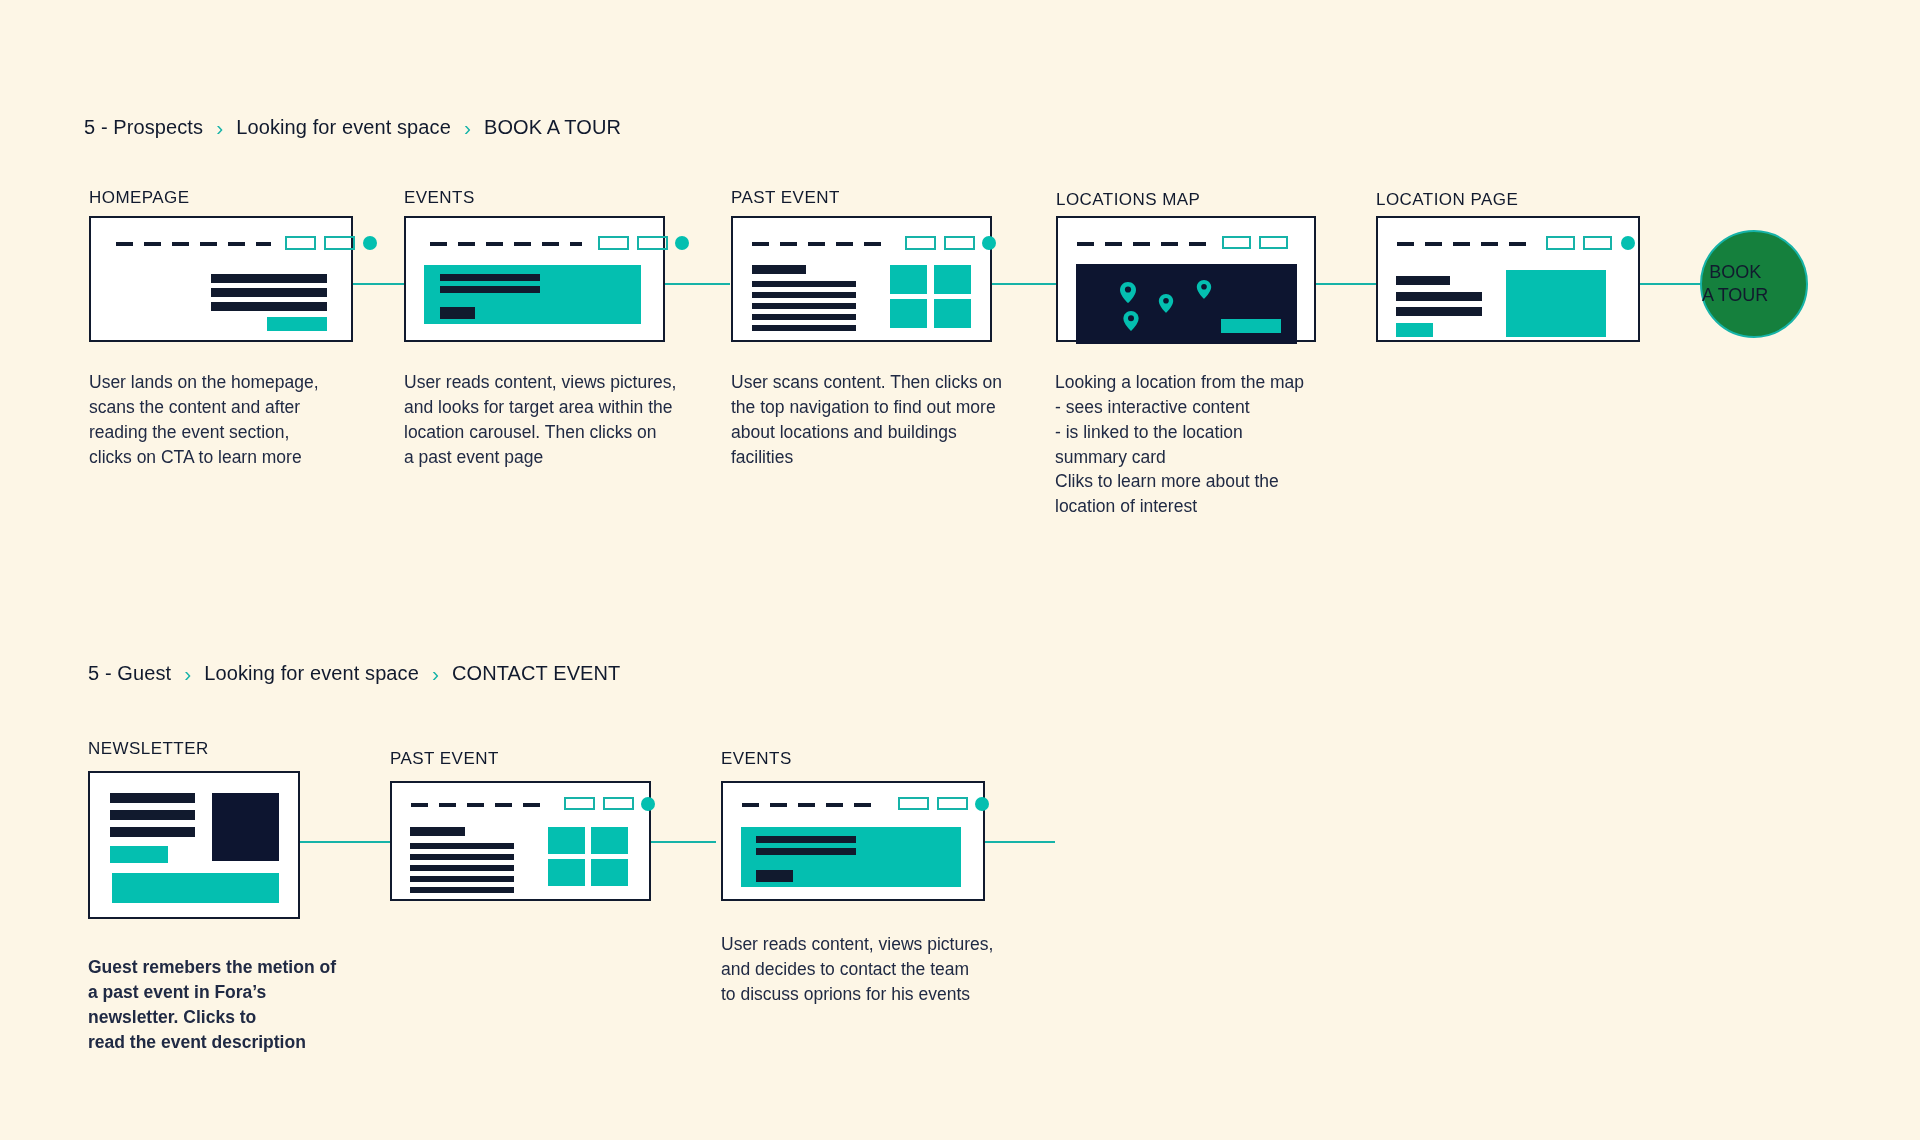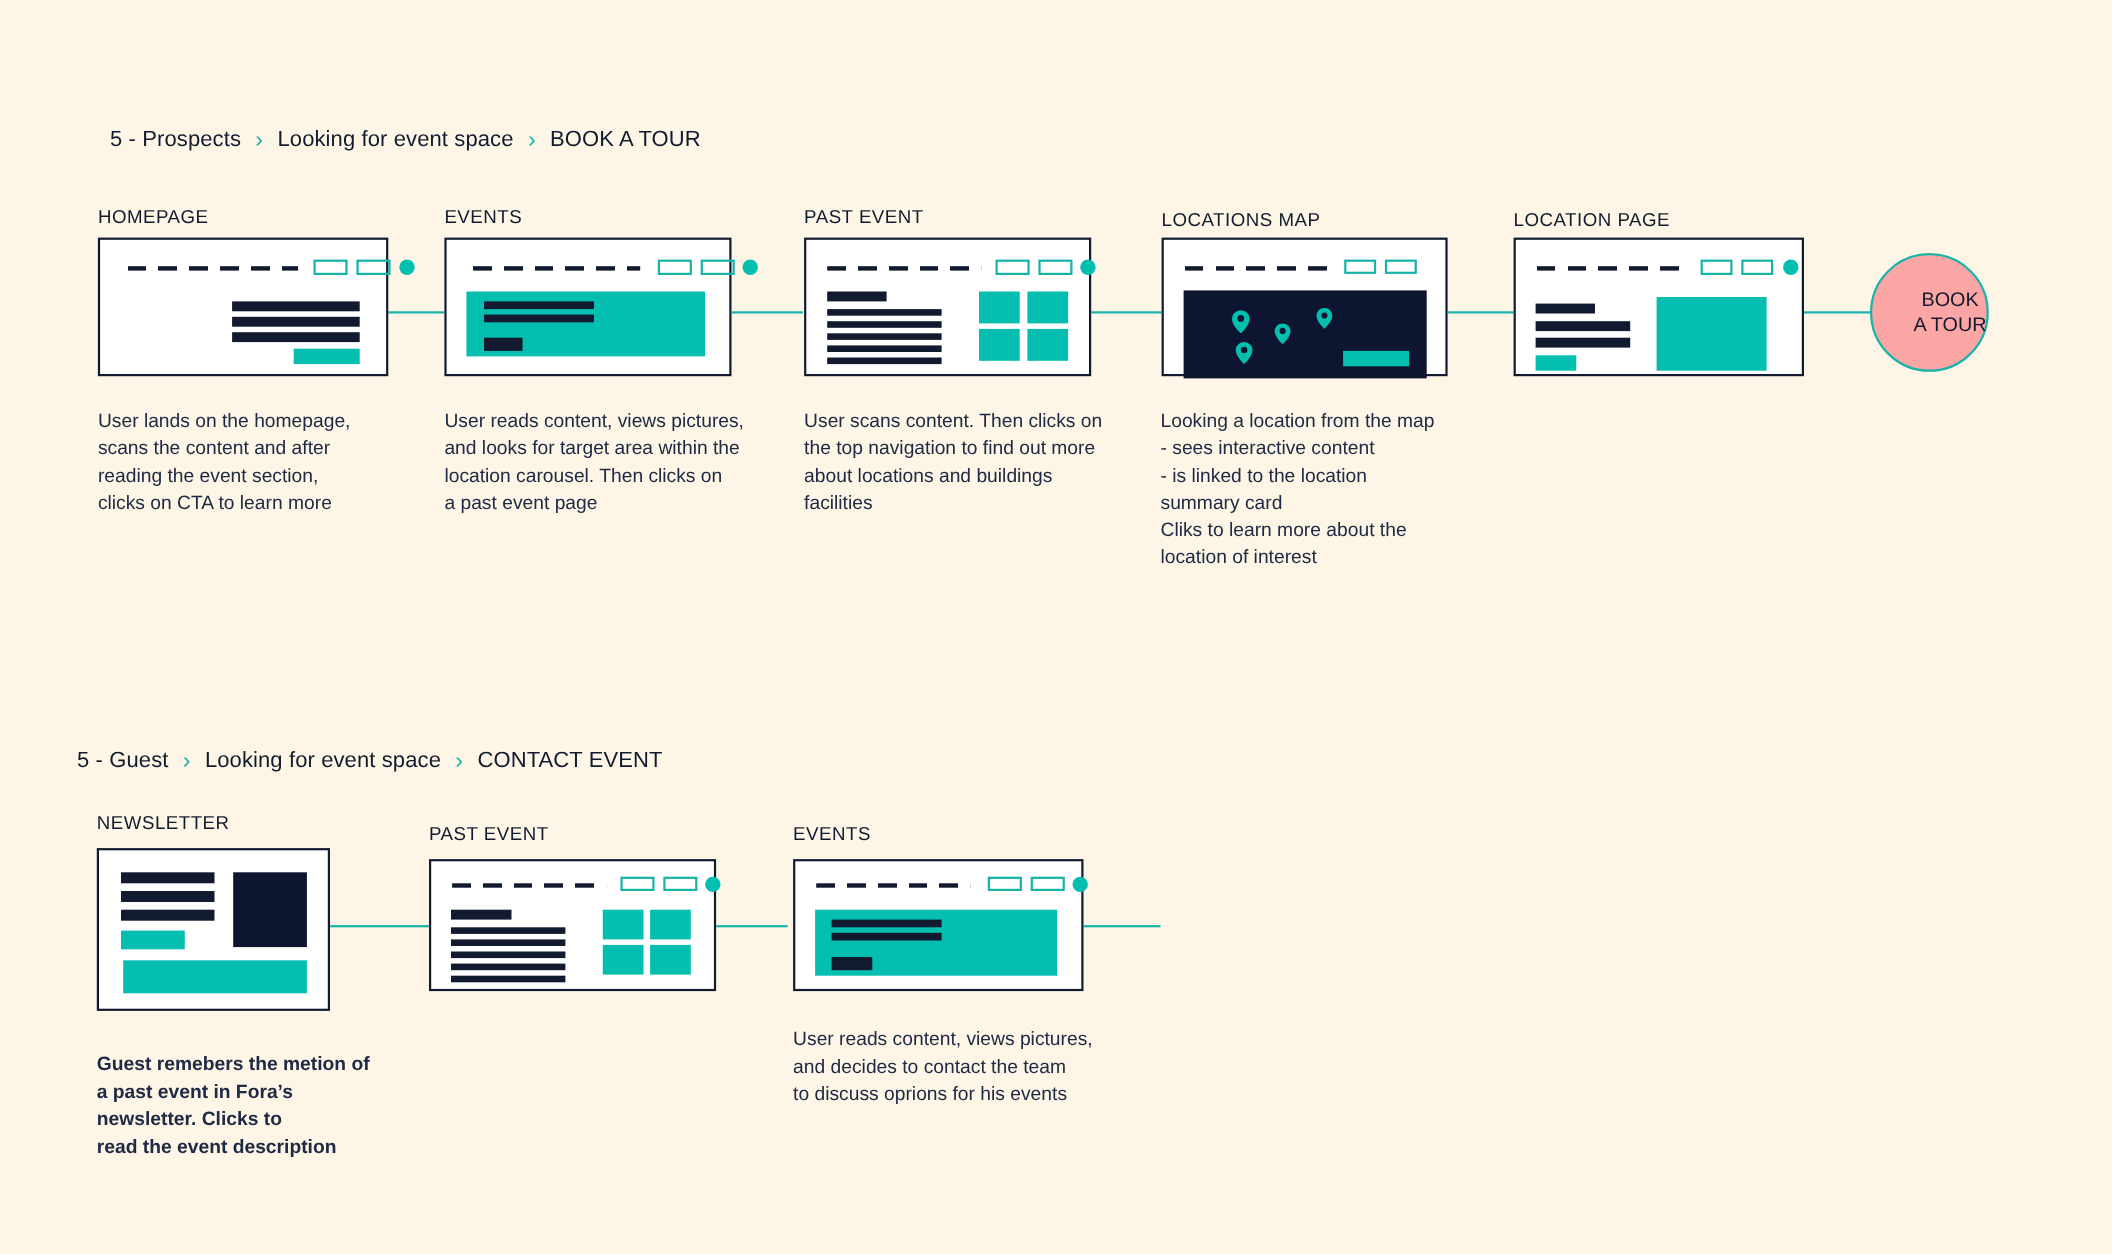--- a/index.html
+++ b/index.html
@@ -33,34 +33,34 @@
   .navbtn { position: absolute; border: 2px solid #16b3a8; background: transparent; }
   .navdot { position: absolute; border-radius: 50%; background: #04bfb0; }
 
   .bar  { position: absolute; background: #111a2e; }
   .tealblock { position: absolute; background: #04bfb0; }
   .navyblock { position: absolute; background: #0d1530; }
   .mapblock  { position: absolute; background: #0d1530; }
 
   
   .endcircle { position: absolute; border: 2px solid #16b3a8; border-radius: 50%;
-               display: flex; align-items: center; justify-content: flex-end;
+               display: flex; align-items: center; justify-content: flex-start;
                text-align: center; font-size: 18px; color: #111a2e; line-height: 1.3;
-               background: #fca5a5; }
+               background: #15803d; }
 
   
   .caption { position: absolute; font-size: 17.5px; line-height: 1.42;
              color: #202a44; white-space: pre-line; }
 </style>
 </head>
 <body>
 
 <div class="canvas">
 
-  <div class="breadcrumb" style="left:100px; top:116px;text-align:right;">
+  <div class="breadcrumb" style="left:84px; top:116px;text-align:right;">
     <span class="crumb">5 - Prospects</span>
     <span class="chev">›</span>
     <span class="crumb">Looking for event  space</span>
     <span class="chev">›</span>
     <span class="crumb">BOOK A TOUR</span>
   </div>
 
   <div class="conn" style="left:352px; top:283px; width:53px;"></div>
   <div class="conn" style="left:665px; top:283px; width:65px;"></div>
   <div class="conn" style="left:991px; top:283px; width:65px;"></div>
@@ -163,21 +163,21 @@
     <div class="tealblock" style="left:128px; top:52px; width:100px; height:67px;"></div>
   </div>
 
   <div class="endcircle" style="left:1700px; top:230px; width:108px; height:108px;">
     <span>
       <span>BOOK</span><br>
       <span>A TOUR</span>
     </span>
   </div>
 
-  <div class="breadcrumb" style="left:70px; top:662px;margin-top:18px;">
+  <div class="breadcrumb" style="left:88px; top:662px;">
     <span class="crumb">5 - Guest</span>
     <span class="chev">›</span>
     <span class="crumb">Looking for event  space</span>
     <span class="chev">›</span>
     <span class="crumb">CONTACT EVENT</span>
   </div>
 
   <div class="conn" style="left:300px; top:841px; width:90px;"></div>
   <div class="conn" style="left:651px; top:841px; width:65px;"></div>
   <div class="conn" style="left:985px; top:841px; width:70px;"></div>

